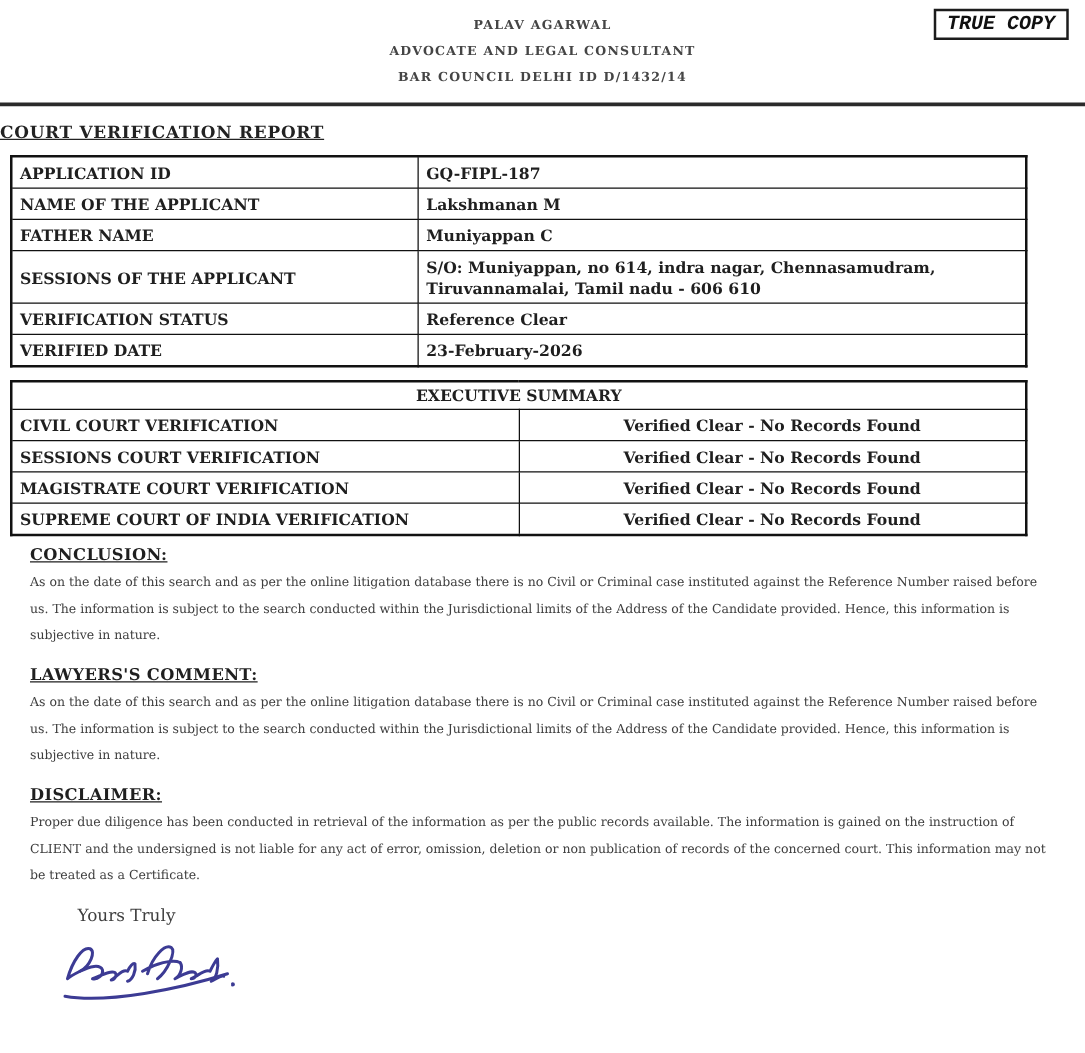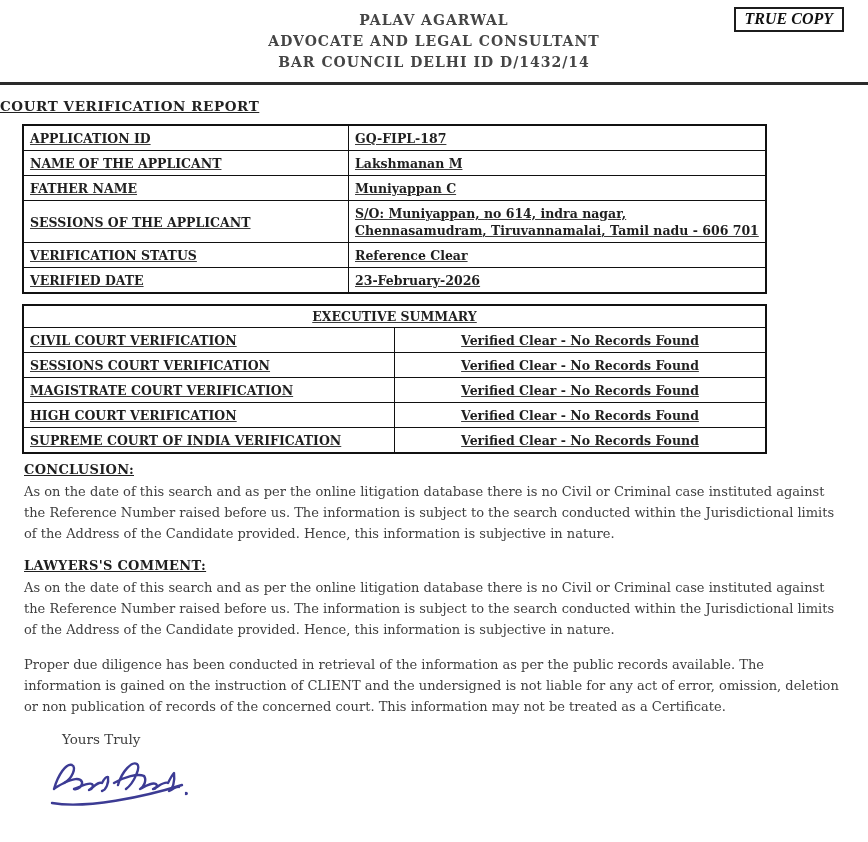--- a/index.html
+++ b/index.html
@@ -9,30 +9,30 @@
     background:#ffffff;
     font-family:"DejaVu Serif","Liberation Serif",serif;
     color:#3b3b3b;
     overflow:hidden;
   }
   
   .letterhead{
     padding-top:10px;
     text-align:center;
     font-weight:bold;
-    font-size:14px;
+    font-size:10px;
     line-height:21px;
     letter-spacing:1px;
     color:#454545;
   }
   .true-copy{
-    position:absolute;top:7px;right:24px;
+    position:absolute;top:7px;right:13px;
     border:2px solid #1c1c1c;
     padding:1px 9px 2px 9px;
-    font-family:Liberation Serif, serif;
+    font-family:Liberation Mono, monospace;
     font-style:italic;font-weight:bold;
     font-size:16px;color:#111;
     background:#fff;
     letter-spacing:0px;
   }
   .top-rule{
     margin-top:9px;
     height:3px;background:#2a2a2a;width:100%;
   }
   
@@ -40,24 +40,23 @@
     text-align:left;
     margin:13px 0 10px 0;
     font-weight:bold;font-size:13.5px;
     letter-spacing:0.6px;
     text-decoration:underline;
     color:#222;
   }
   
   table{
     border-collapse:collapse;
-    width:745px;
-    margin:0 22px;
+    width:814px;
+    margin:0 8px;
     table-layout:fixed;
-    text-decoration:underline;
   }
   table.applicant{border:2px solid #111;}
   table.summary{border:2px solid #111;margin-top:10px;}
   td,th{
     border:1px solid #111;
     font-size:12.5px;
     font-weight:bold;
     color:#1f1f1f;
     padding:4px 6px 3px 6px;
     vertical-align:middle;
@@ -75,21 +74,21 @@
   .sections{margin:8px 24px 0 24px;}
   .section{margin-bottom:14px;}
   .section-heading{
     font-weight:bold;font-size:13px;
     text-decoration:underline;
     color:#1f1f1f;
     margin:6px 0 4px 0;
     letter-spacing:0.3px;
   }
   .section-body{
-    font-size:13px;
+    font-size:10px;
     line-height:21px;
     color:#3e3e3e;
     margin:0;
   }
   
   .salutation{
     margin:14px 0 0 62px;
     font-size:13.5px;color:#3e3e3e;
   }
   .signature-wrap{margin:2px 0 0 40px;height:64px;}
@@ -120,21 +119,21 @@
     <tr>
       <td class="col-label">NAME OF THE APPLICANT</td>
       <td class="value">Lakshmanan M</td>
     </tr>
     <tr>
       <td class="col-label">FATHER NAME</td>
       <td class="value">Muniyappan C</td>
     </tr>
     <tr>
       <td class="col-label">SESSIONS OF THE APPLICANT</td>
-      <td class="value">S/O: Muniyappan, no 614, indra nagar, Chennasamudram, Tiruvannamalai, Tamil nadu - 606 701</td>
+      <td class="value">S/O: Muniyappan, no 614, indra nagar, Chennasamudram, Tiruvannamalai, Tamil nadu - 606 610</td>
     </tr>
     <tr>
       <td class="col-label">VERIFICATION STATUS</td>
       <td class="value">Reference Clear</td>
     </tr>
     <tr>
       <td class="col-label">VERIFIED DATE</td>
       <td class="value">23-February-2026</td>
     </tr>
   </tbody>
@@ -148,43 +147,40 @@
     <tr>
       <td class="col-label">CIVIL COURT VERIFICATION</td>
       <td class="value">Verified Clear - No Records Found</td>
     </tr>
     <tr>
       <td class="col-label">SESSIONS COURT VERIFICATION</td>
       <td class="value">Verified Clear - No Records Found</td>
     </tr>
     <tr>
       <td class="col-label">MAGISTRATE COURT VERIFICATION</td>
-      <td class="value">Verified Clear - No Records Found</td>
-    </tr>
-    <tr>
-      <td class="col-label">HIGH COURT VERIFICATION</td>
       <td class="value">Verified Clear - No Records Found</td>
     </tr>
     <tr>
       <td class="col-label">SUPREME COURT OF INDIA VERIFICATION</td>
       <td class="value">Verified Clear - No Records Found</td>
     </tr>
   </tbody>
     </table>
 
   <div class="sections">
     <div class="section">
       <div class="section-heading">CONCLUSION:</div>
       <p class="section-body">As on the date of this search and as per the online litigation database there is no Civil or Criminal case instituted against the Reference Number raised before us. The information is subject to the search conducted within the Jurisdictional limits of the Address of the Candidate provided. Hence, this information is subjective in nature.</p>
     </div>
     <div class="section">
       <div class="section-heading">LAWYERS'S COMMENT:</div>
       <p class="section-body">As on the date of this search and as per the online litigation database there is no Civil or Criminal case instituted against the Reference Number raised before us. The information is subject to the search conducted within the Jurisdictional limits of the Address of the Candidate provided. Hence, this information is subjective in nature.</p>
     </div>
     <div class="section">
+      <div class="section-heading">DISCLAIMER:</div>
       <p class="section-body">Proper due diligence has been conducted in retrieval of the information as per the public records available. The information is gained on the instruction of CLIENT and the undersigned is not liable for any act of error, omission, deletion or non publication of records of the concerned court. This information may not be treated as a Certificate.</p>
     </div>
   </div>
 
   <div class="salutation">Yours Truly</div>
 
   <div class="signature-wrap">
     <svg width="160" height="64" viewBox="0 0 160 64">
       <g fill="none" stroke="#3c3b94" stroke-width="2.4" stroke-linecap="round" stroke-linejoin="round">
 

